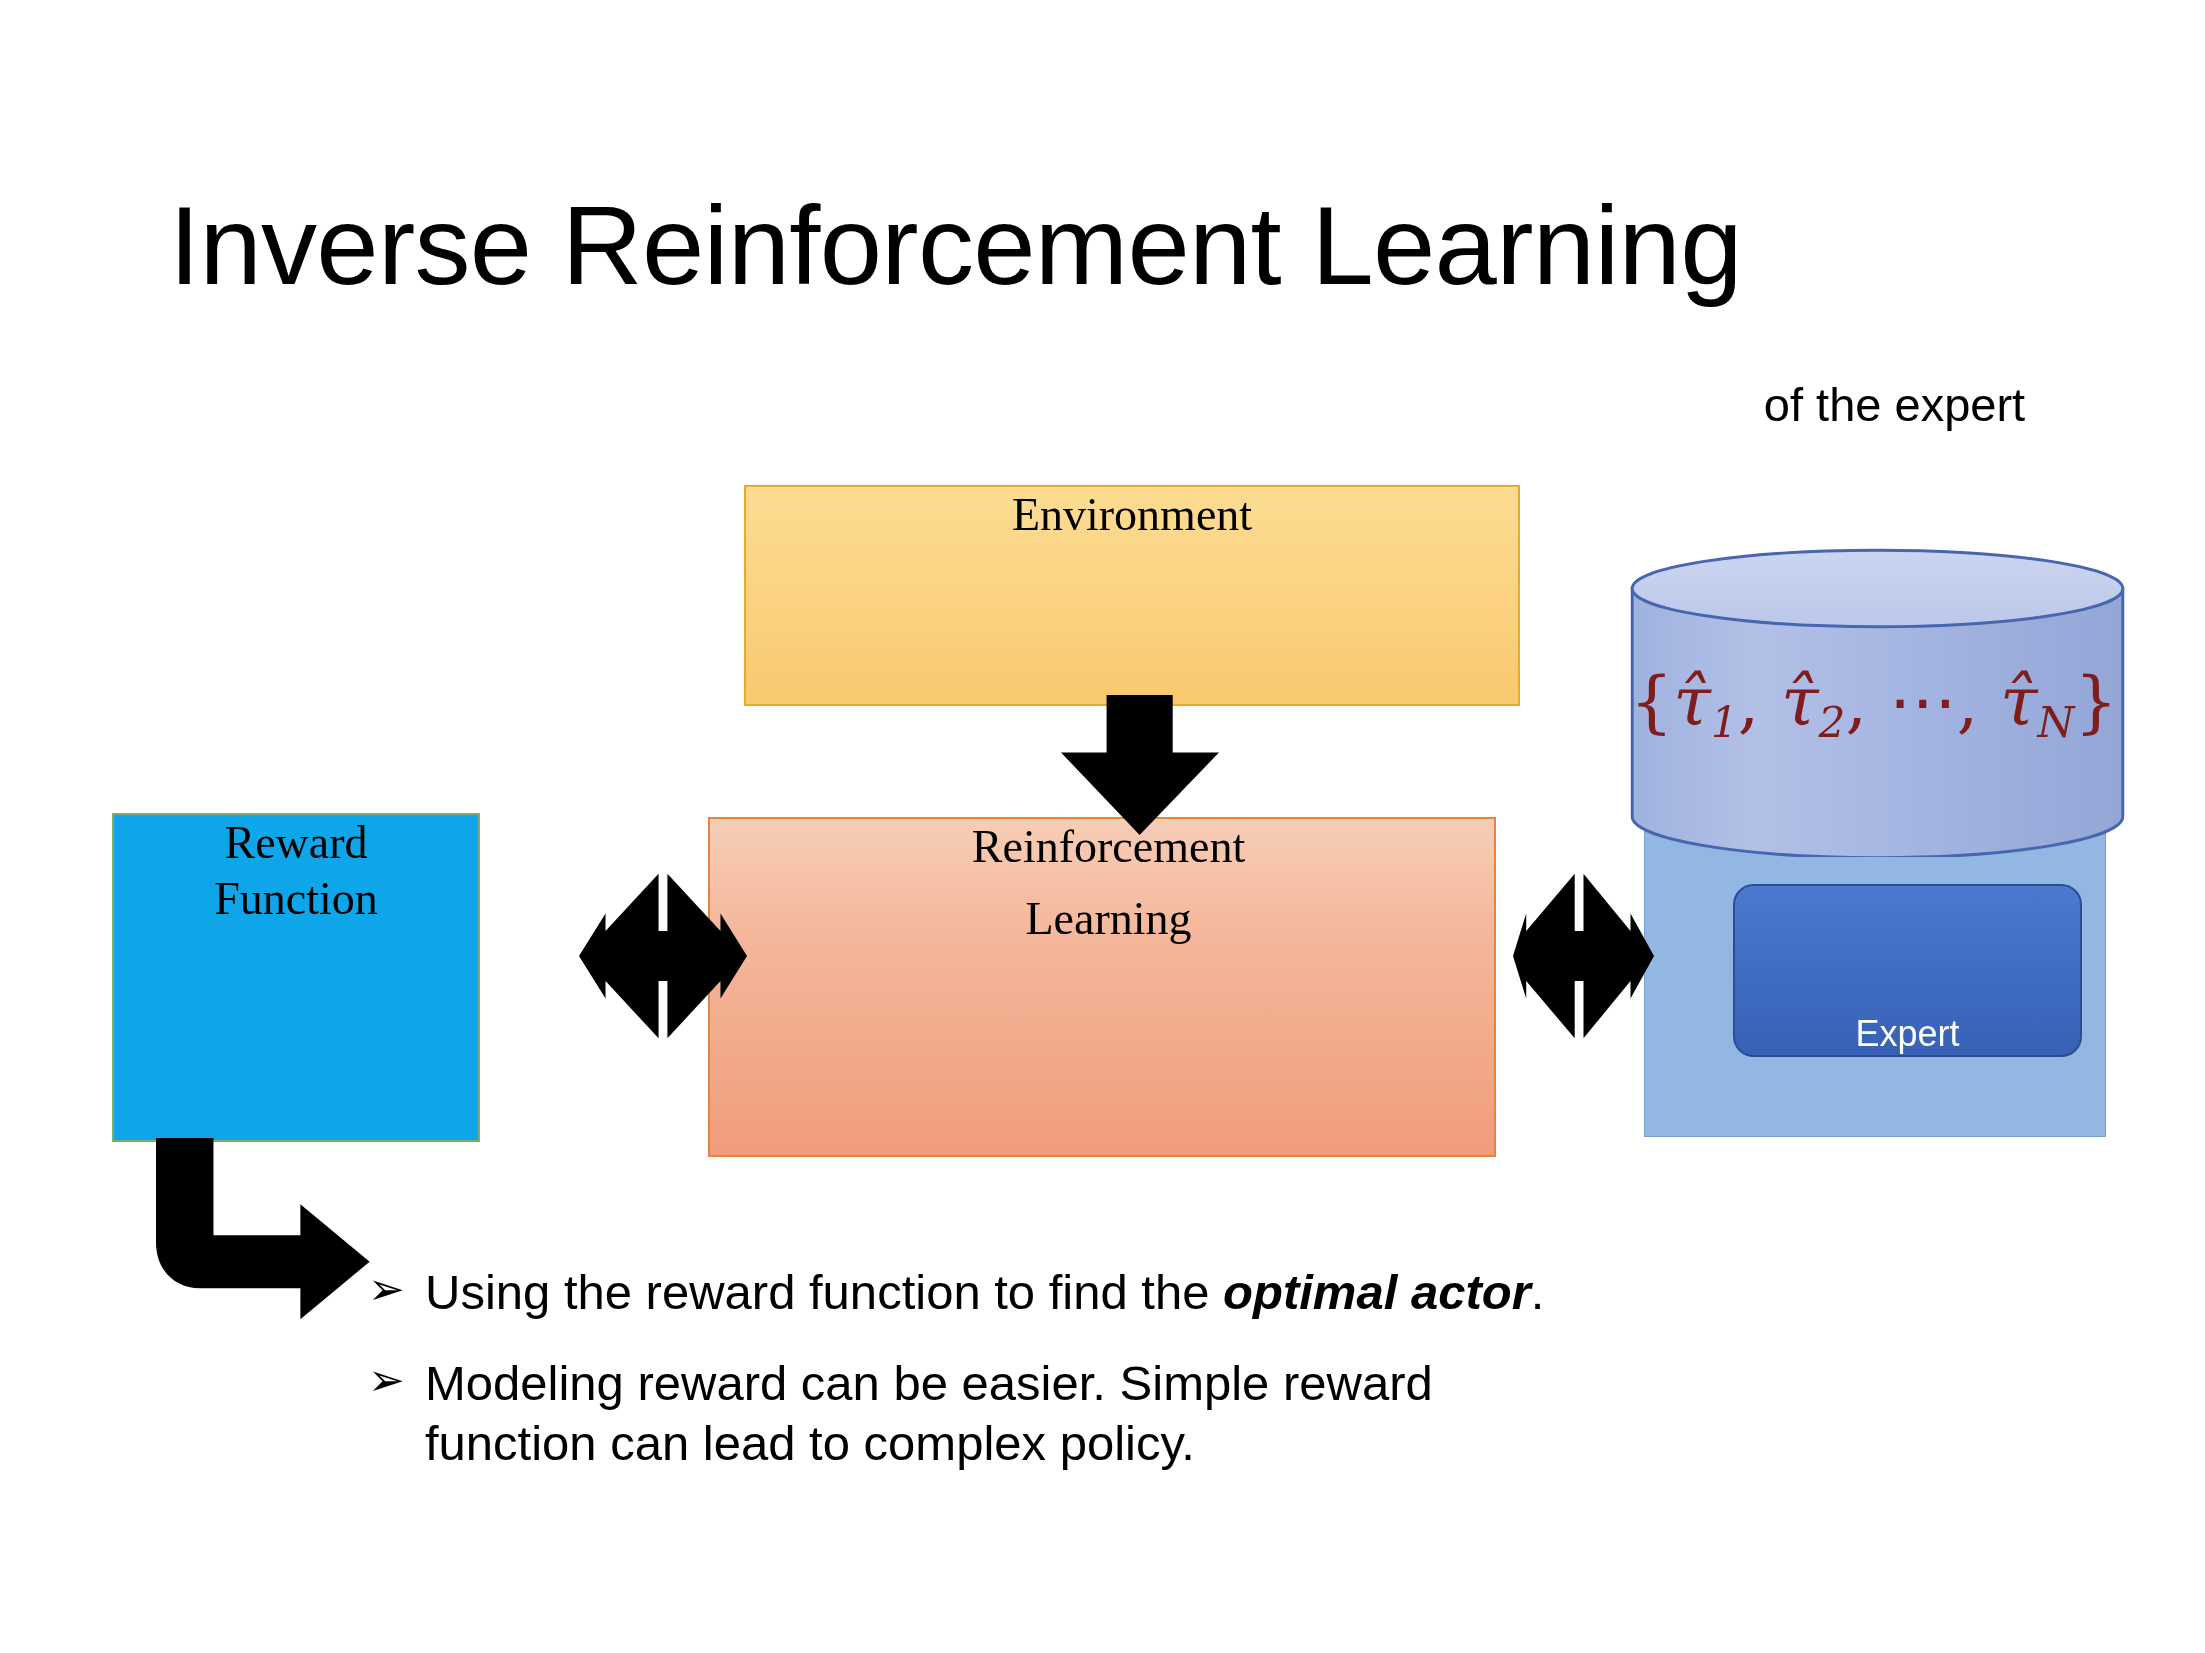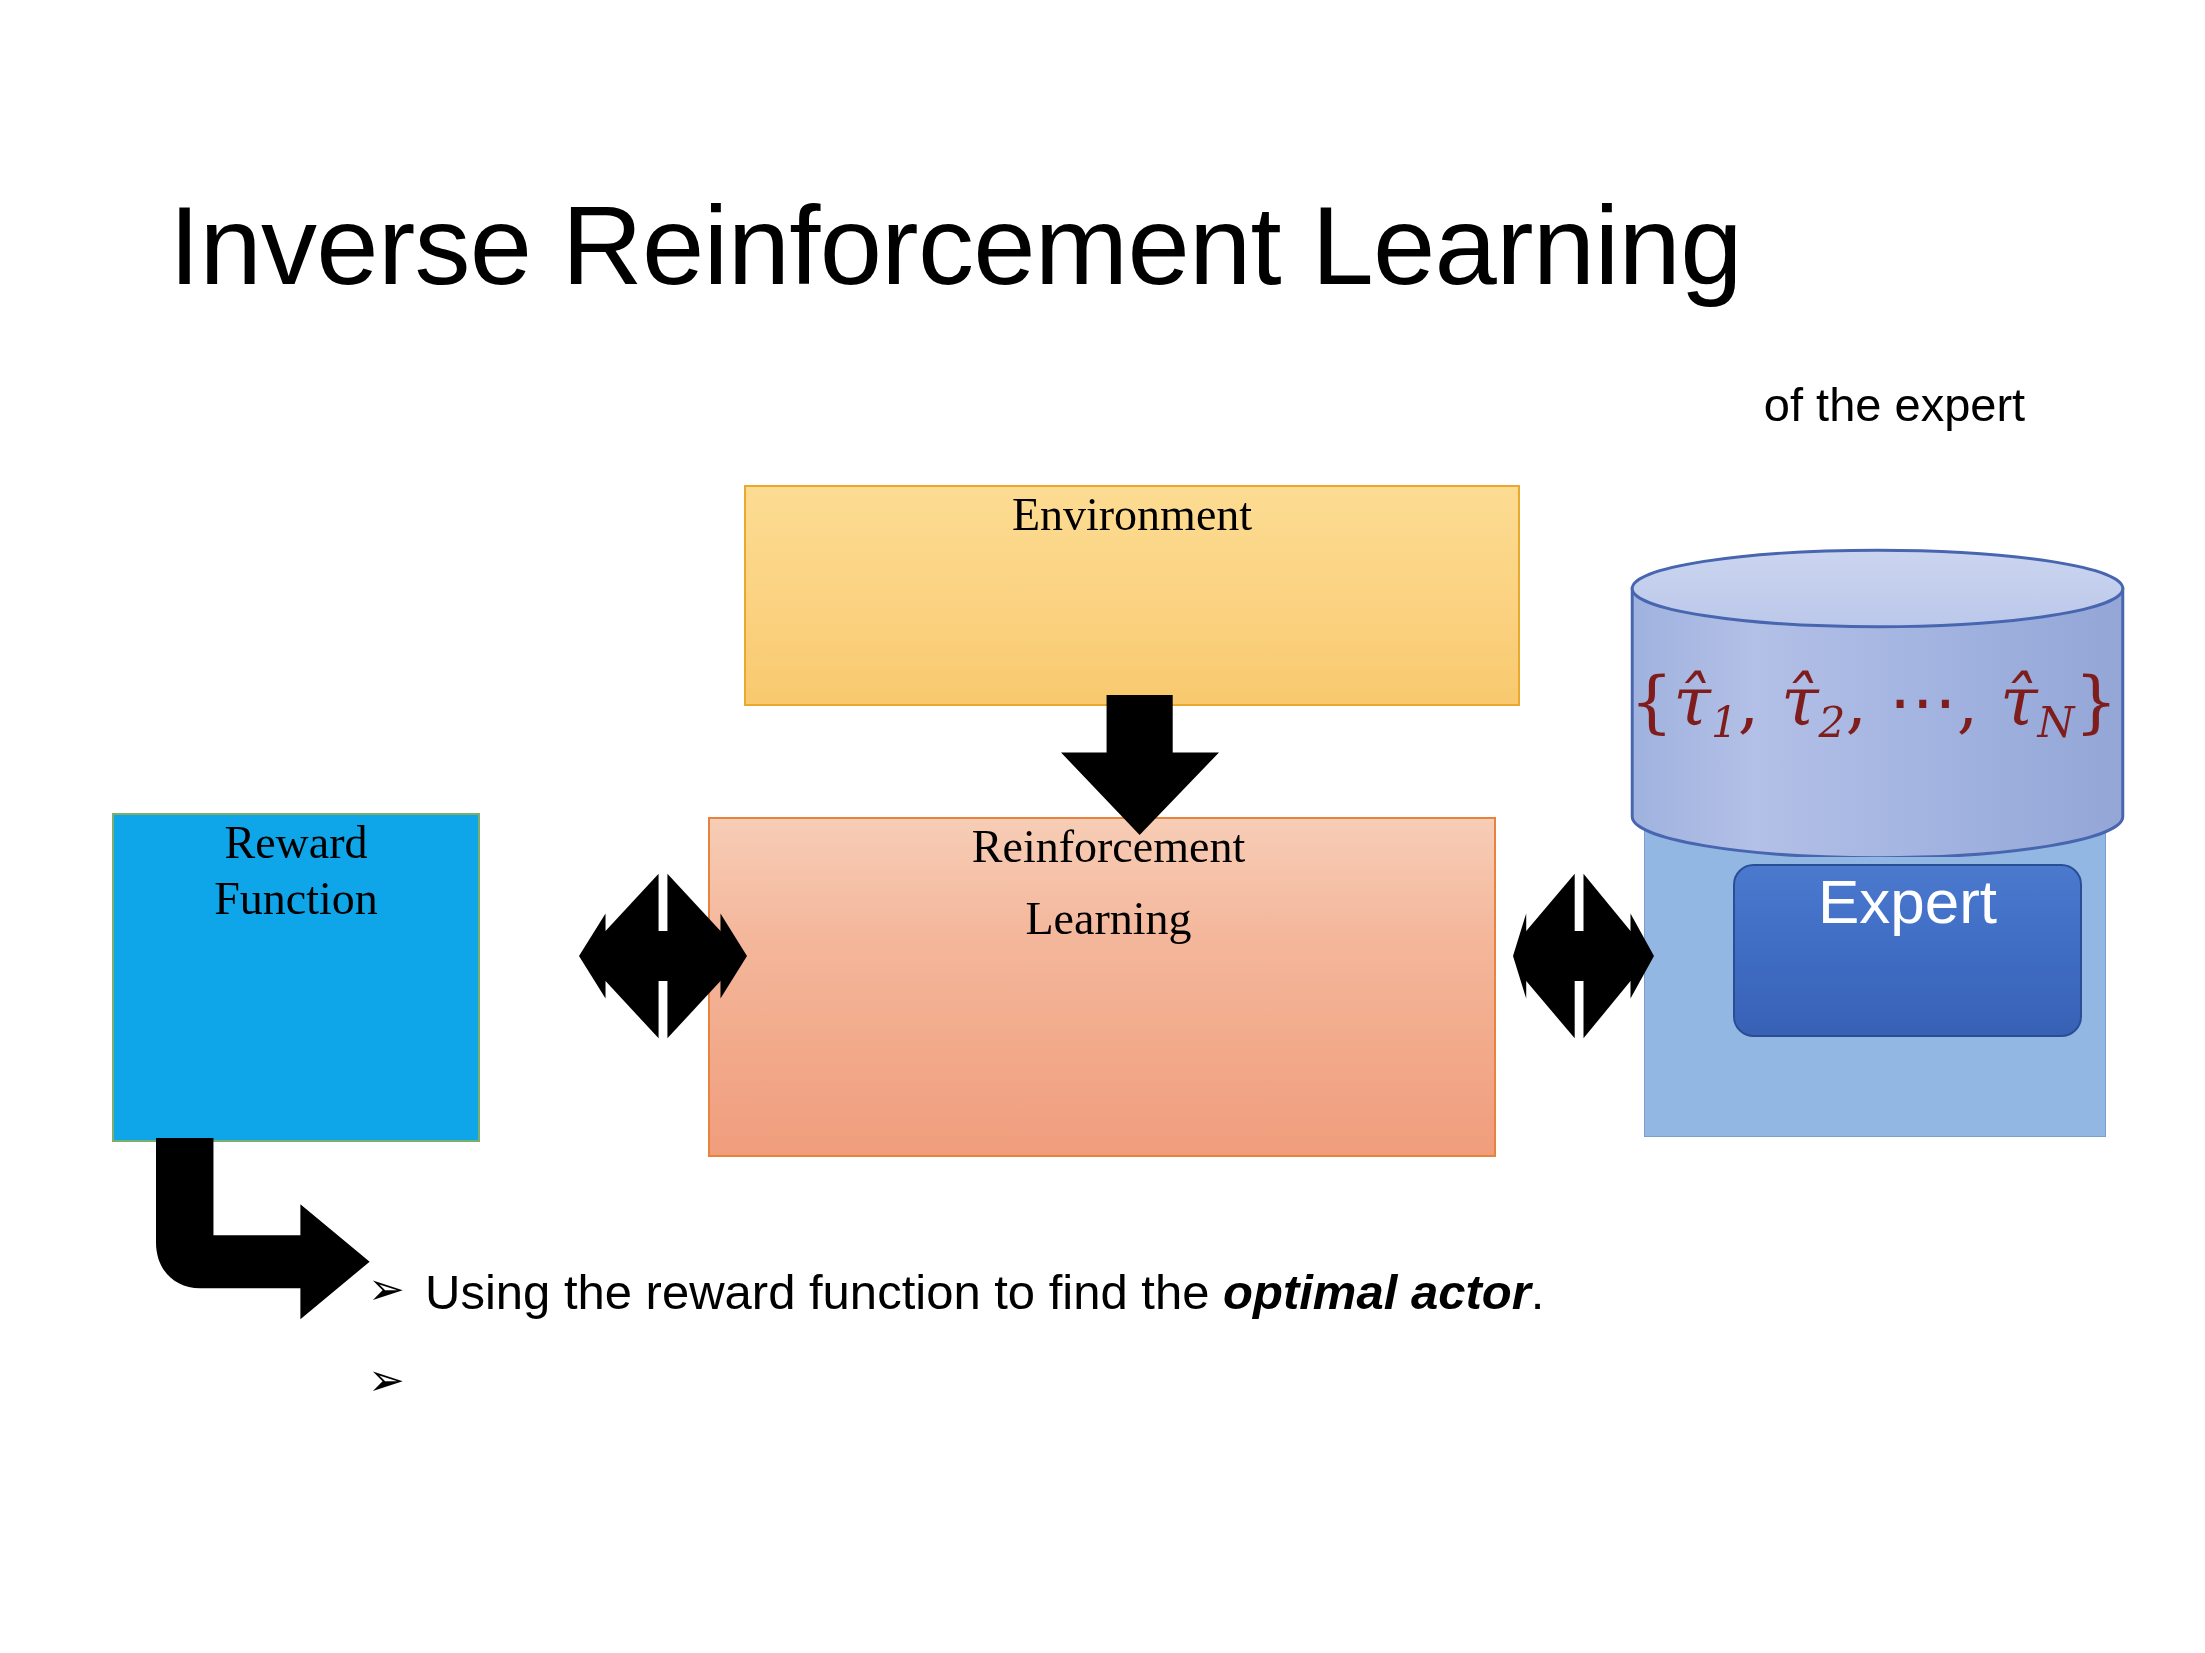--- a/index.html
+++ b/index.html
@@ -119,32 +119,32 @@
   #tau-set .sub {
     font-size: 0.62em;
     font-style: italic;
     vertical-align: -0.28em;
   }
   #tau-set .up { font-style: normal; }
 
   #expert-button {
     position: absolute;
     left: 1733px;
-    top: 864px;
+    top: 884px;
     width: 349px;
     height: 173px;
     background: linear-gradient(180deg, #4B79CE 0%, #3F6DC4 50%, #3861B5 100%);
     border: 2.9px solid #2A4E96;
     border-radius: 20.6px;
     box-sizing: border-box;
     display: flex;
-    align-items: flex-start;
+    align-items: flex-end;
     justify-content: center;
     color: #ffffff;
-    font-size: 62px;
+    font-size: 36px;
   }
 
   
   .arrow-svg { position: absolute; }
   #arrow-down { left: 1061px; top: 695px; width: 158px; height: 140px; }
   #arrow-left-quad { left: 579px; top: 859px; width: 168px; height: 194px; }
   #arrow-right-quad { left: 1513px; top: 859px; width: 141px; height: 194px; }
   #arrow-elbow { left: 156px; top: 1138px; width: 221px; height: 243px; }
 
   
@@ -265,16 +265,17 @@
 
 <div id="bullets">
 
   <div class="bullet-row">
     <span class="bullet-marker">➢</span>
     <span class="bullet-text"><span>Using the reward function to find the </span><span class="emph">optimal actor</span><span>.</span></span>
   </div>
 
   <div class="bullet-row">
     <span class="bullet-marker">➢</span>
+    <span class="bullet-text" style="max-width:1161px">Modeling reward can be easier. Simple reward function can lead to complex policy.</span>
   </div>
 
 </div>
 
 
 </body></html>

